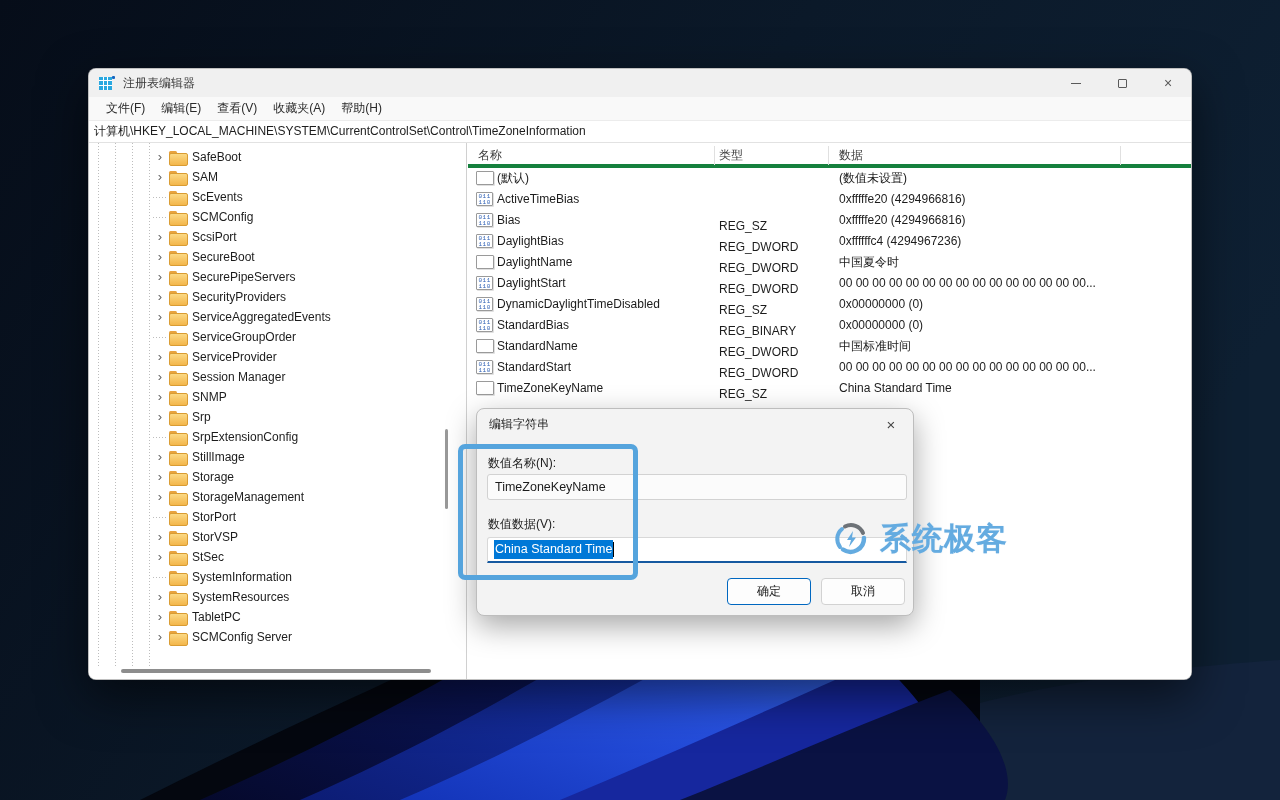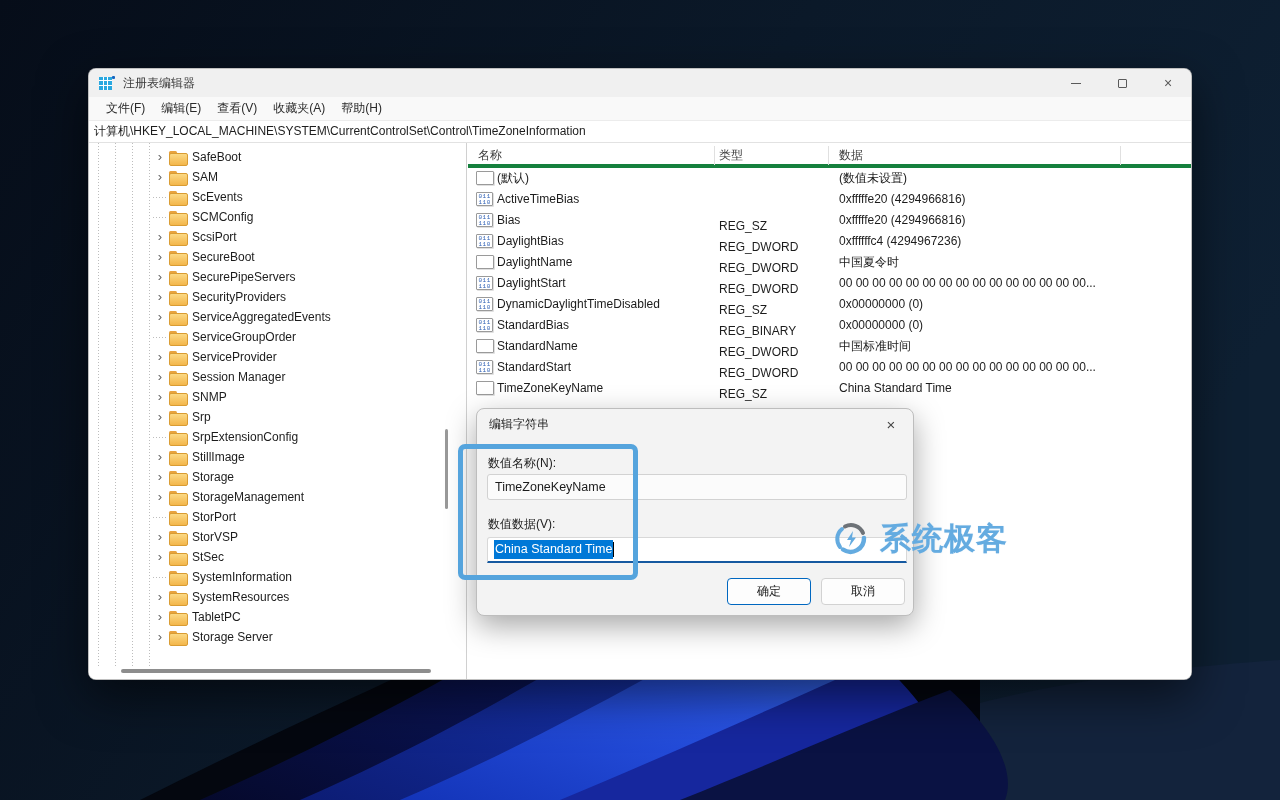--- a/index.html
+++ b/index.html
@@ -303,21 +303,21 @@
             <span class="tree-label">SystemResources</span>
           </div>
           <div class="tree-row">
             <span class="chev">›</span>
             <span class="folder"></span>
             <span class="tree-label">TabletPC</span>
           </div>
           <div class="tree-row">
             <span class="chev">›</span>
             <span class="folder"></span>
-            <span class="tree-label">Storage Server</span>
+            <span class="tree-label">SCMConfig Server</span>
           </div>
         </div>
       <div class="vscroll-thumb"></div>
       <div class="hscroll-thumb"></div>
     </div>
 
     <div class="splitter"></div>
 
     <div class="list">
       <div class="list-header">

